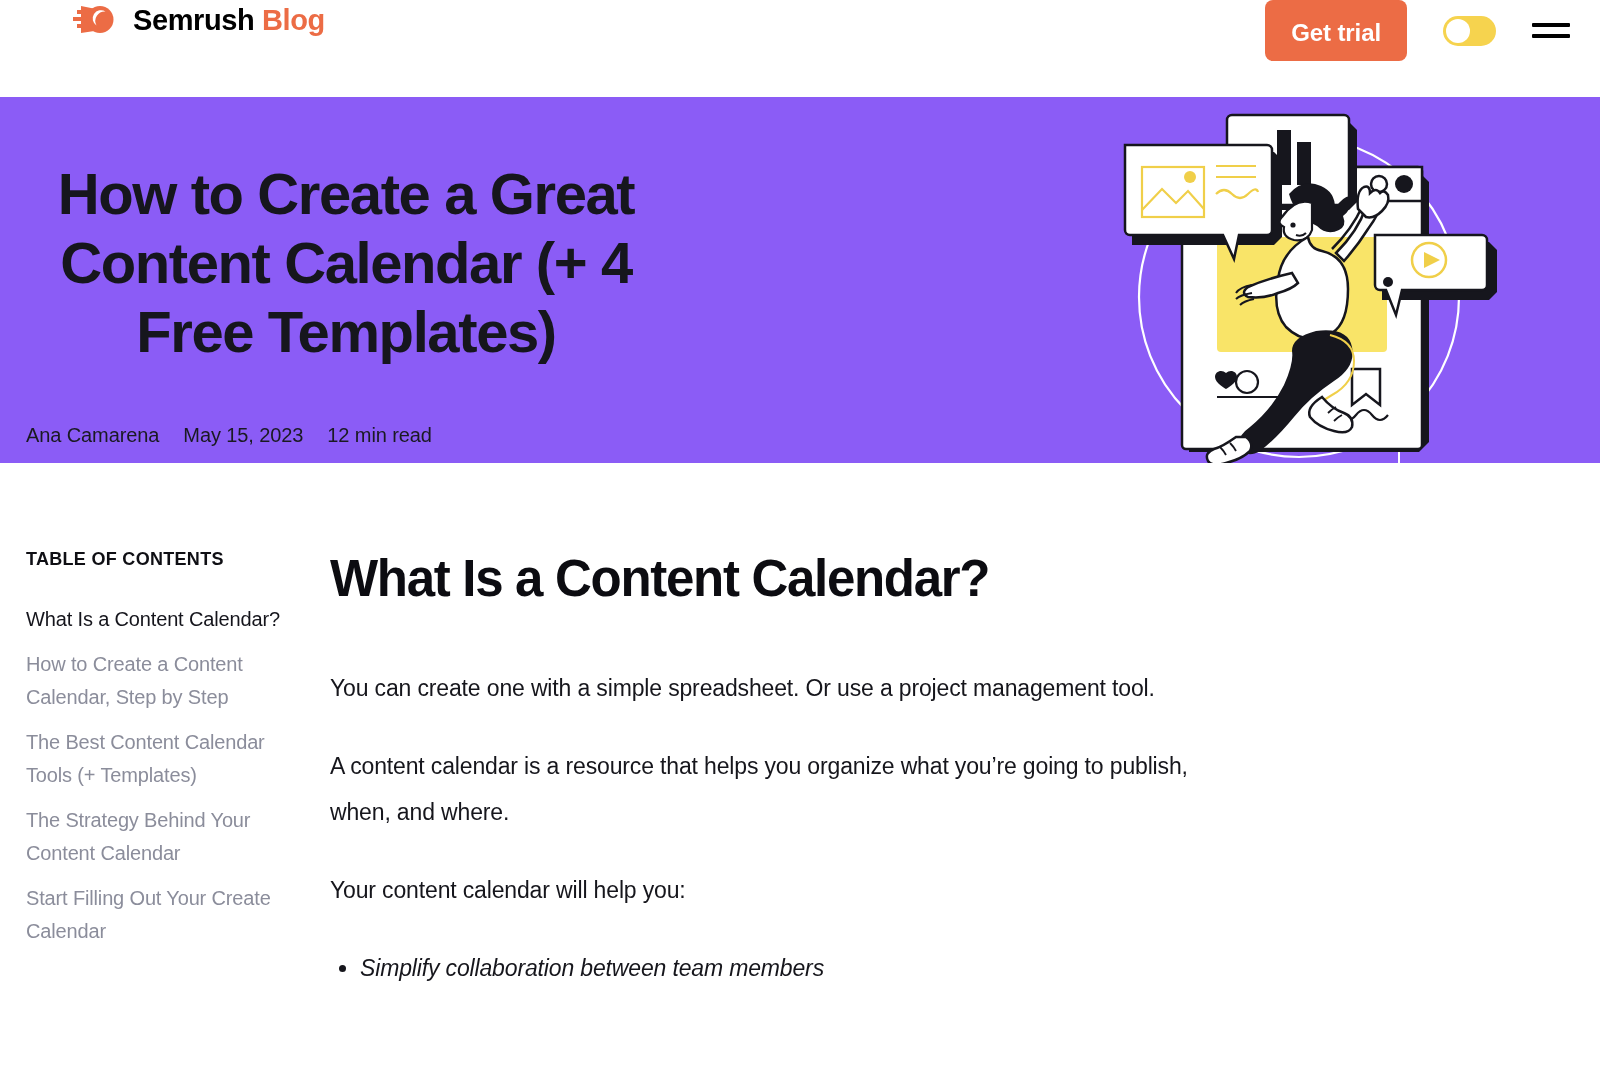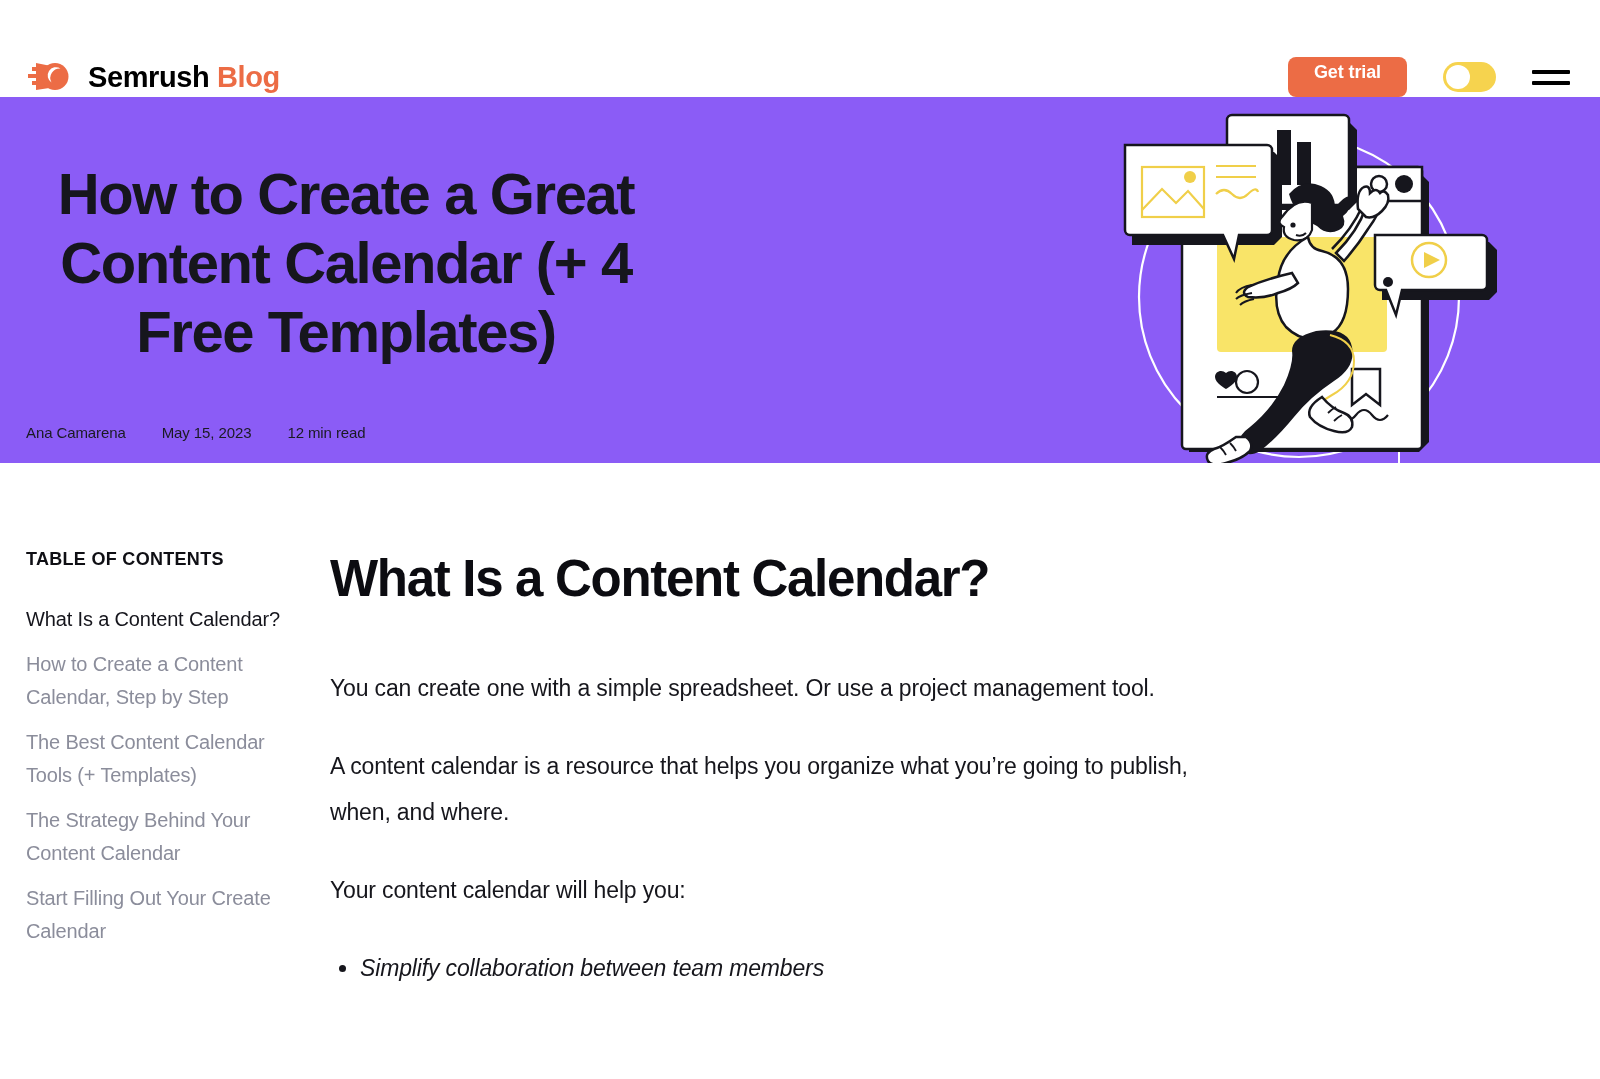--- a/index.html
+++ b/index.html
@@ -11,24 +11,25 @@
     background: #ffffff;
     font-family: "Liberation Sans", sans-serif;
     -webkit-font-smoothing: antialiased;
   }
 
   
   .site-header {
     height: 97px;
     background: #ffffff;
     display: flex;
-    align-items: flex-end;
+    align-items: flex-start;
     padding: 0 24px 0 26px;
     position: relative;
     z-index: 20;
+    margin-left: 45px;
   }
 
   .brand {
     display: flex;
     align-items: center;
     gap: 14px;
     cursor: pointer;
   }
   .brand-mark { width: 48px; height: 40px; display: block; flex: none; }
   .brand-text {
@@ -47,24 +48,24 @@
     align-items: center;
     gap: 36px;
   }
 
   .get-trial-btn {
     background: #ec6c45;
     color: #ffffff;
     border: none;
     border-radius: 8px;
     font-family: "Liberation Sans", sans-serif;
-    font-size: 18px;
+    font-size: 24px;
     font-weight: 600;
     letter-spacing: -0.1px;
-    padding: 6px 26px 16px;
+    padding: 21px 26px 16px;
     cursor: pointer;
     line-height: 1;
   }
 
   .theme-toggle {
     width: 53px;
     height: 30px;
     border-radius: 15px;
     background: #f6d34e;
     border: none;
@@ -128,22 +129,22 @@
     color: #16161d;
     max-width: 640px;
   }
 
   .hero-meta {
     position: absolute;
     left: 26px;
     top: 327px;
     display: flex;
     align-items: baseline;
-    gap: 36px;
-    font-size: 15px;
+    gap: 24px;
+    font-size: 20px;
     color: #1a1a22;
     letter-spacing: -0.1px;
   }
 
   .hero-art {
     position: absolute;
     right: 96px;
     top: 0px;
     width: 420px;
     height: 400px;

